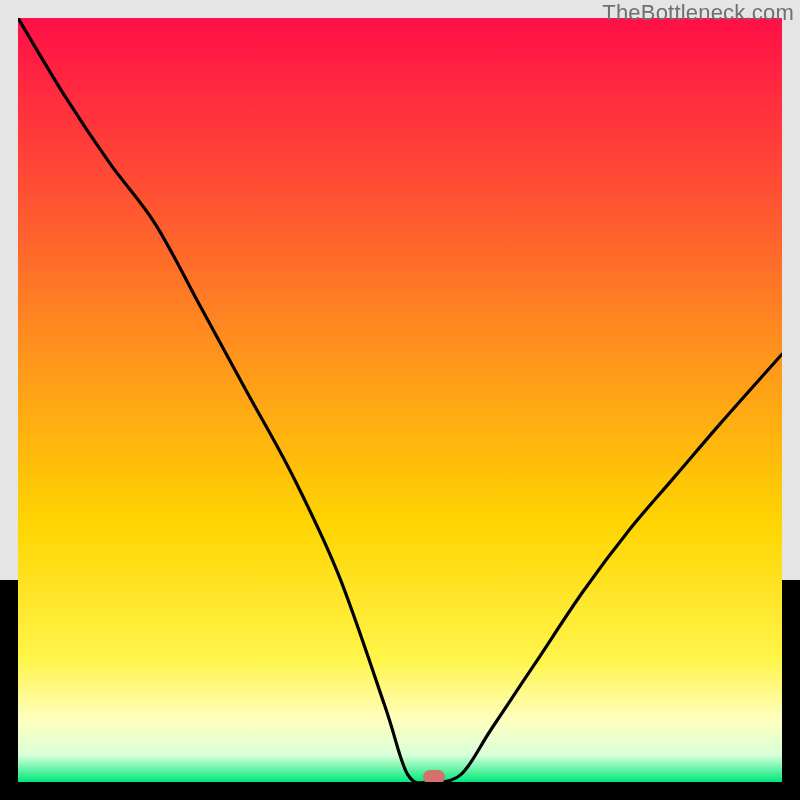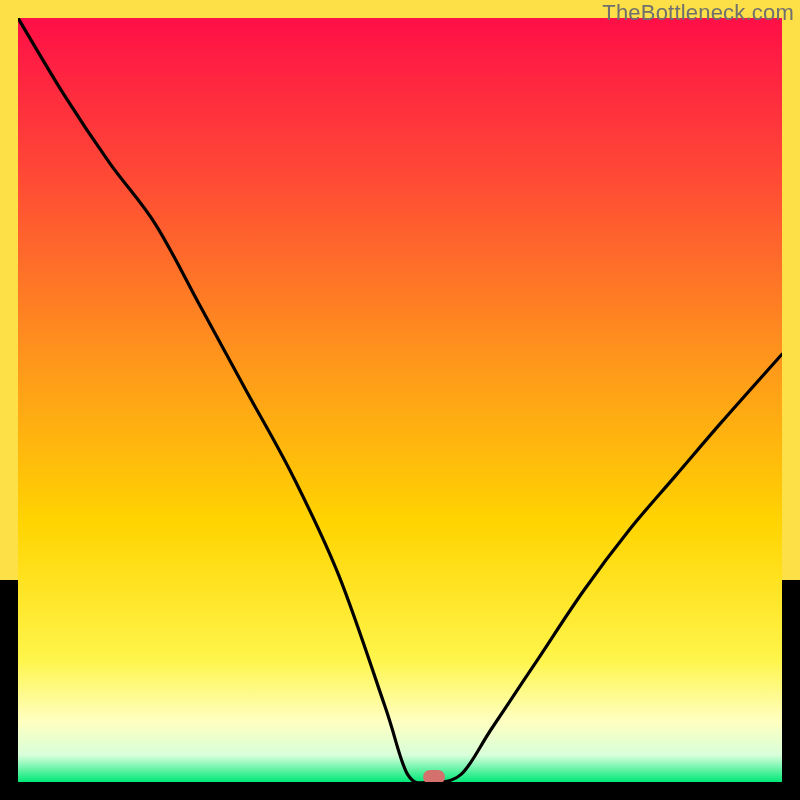--- a/index.html
+++ b/index.html
@@ -8,21 +8,21 @@
     width: 800px;
     height: 800px;
     background: #000;
     font-family: Arial, Helvetica, sans-serif;
     overflow: hidden;
   }
   .stage {
     position: relative;
     width: 800px;
     height: 580px;
-    background: #fde047;
+    background: #e5e5e5;
   }
   .plot-area {
     position: absolute;
     left: 18px;
     top: 18px;
     width: 764px;
     height: 764px;
     overflow: hidden;
   }
   .gradient {

